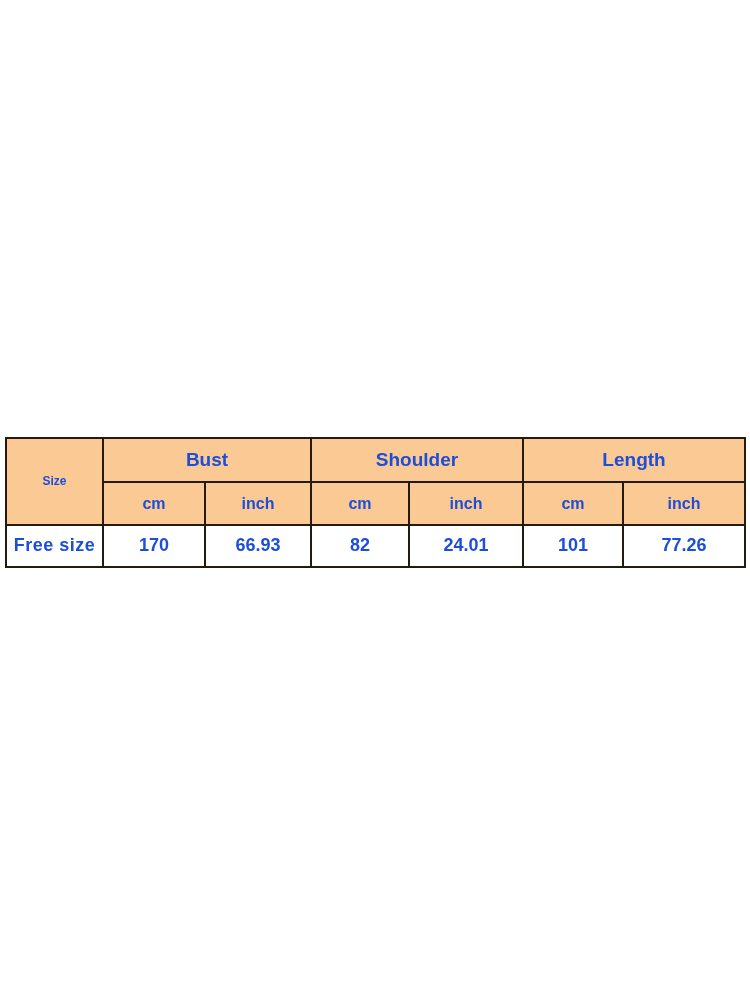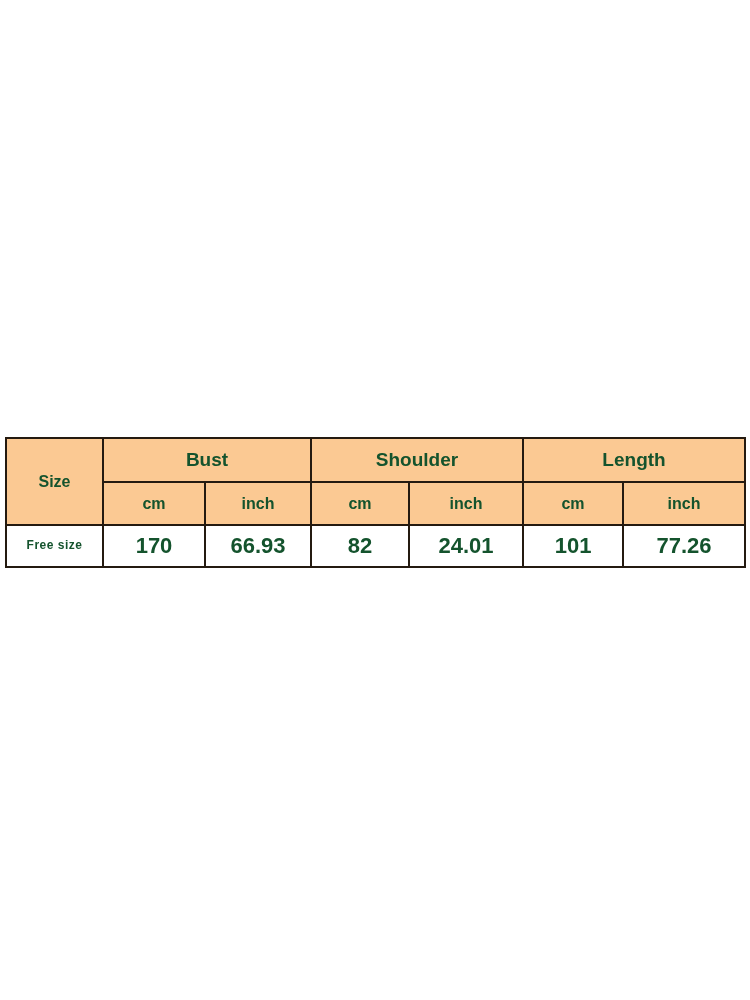--- a/index.html
+++ b/index.html
@@ -30,21 +30,21 @@
     width: 739px;
     background: #ffffff;
   }
 
   table.size-chart th,
   table.size-chart td {
     border: 2px solid #241a10;
     text-align: center;
     vertical-align: middle;
     font-weight: bold;
-    color: #14532d;
+    color: #1d4ed8;
     padding: 0;
     line-height: 1.1;
   }
 
   
   table.size-chart thead th {
     background: #fbc993;
   }
 
   
@@ -54,32 +54,32 @@
   }
 
   
   .row-units th {
     height: 41px;
     font-size: 16px;
   }
 
   
   th.cell-size {
-    font-size: 16px;
+    font-size: 12px;
   }
 
   
   tbody td {
     background: #ffffff;
     height: 40px;
-    font-size: 22px;
+    font-size: 18px;
   }
 
   td.cell-size-label {
-    font-size: 12px;
+    font-size: 18px;
     letter-spacing: 0.5px;
     margin-top: 26px;
   }
 
   
   col.c-size    { width: 97px;  }
   col.c-bust-cm { width: 102px; }
   col.c-bust-in { width: 106px; }
   col.c-sh-cm   { width: 98px;  }
   col.c-sh-in   { width: 114px; }

